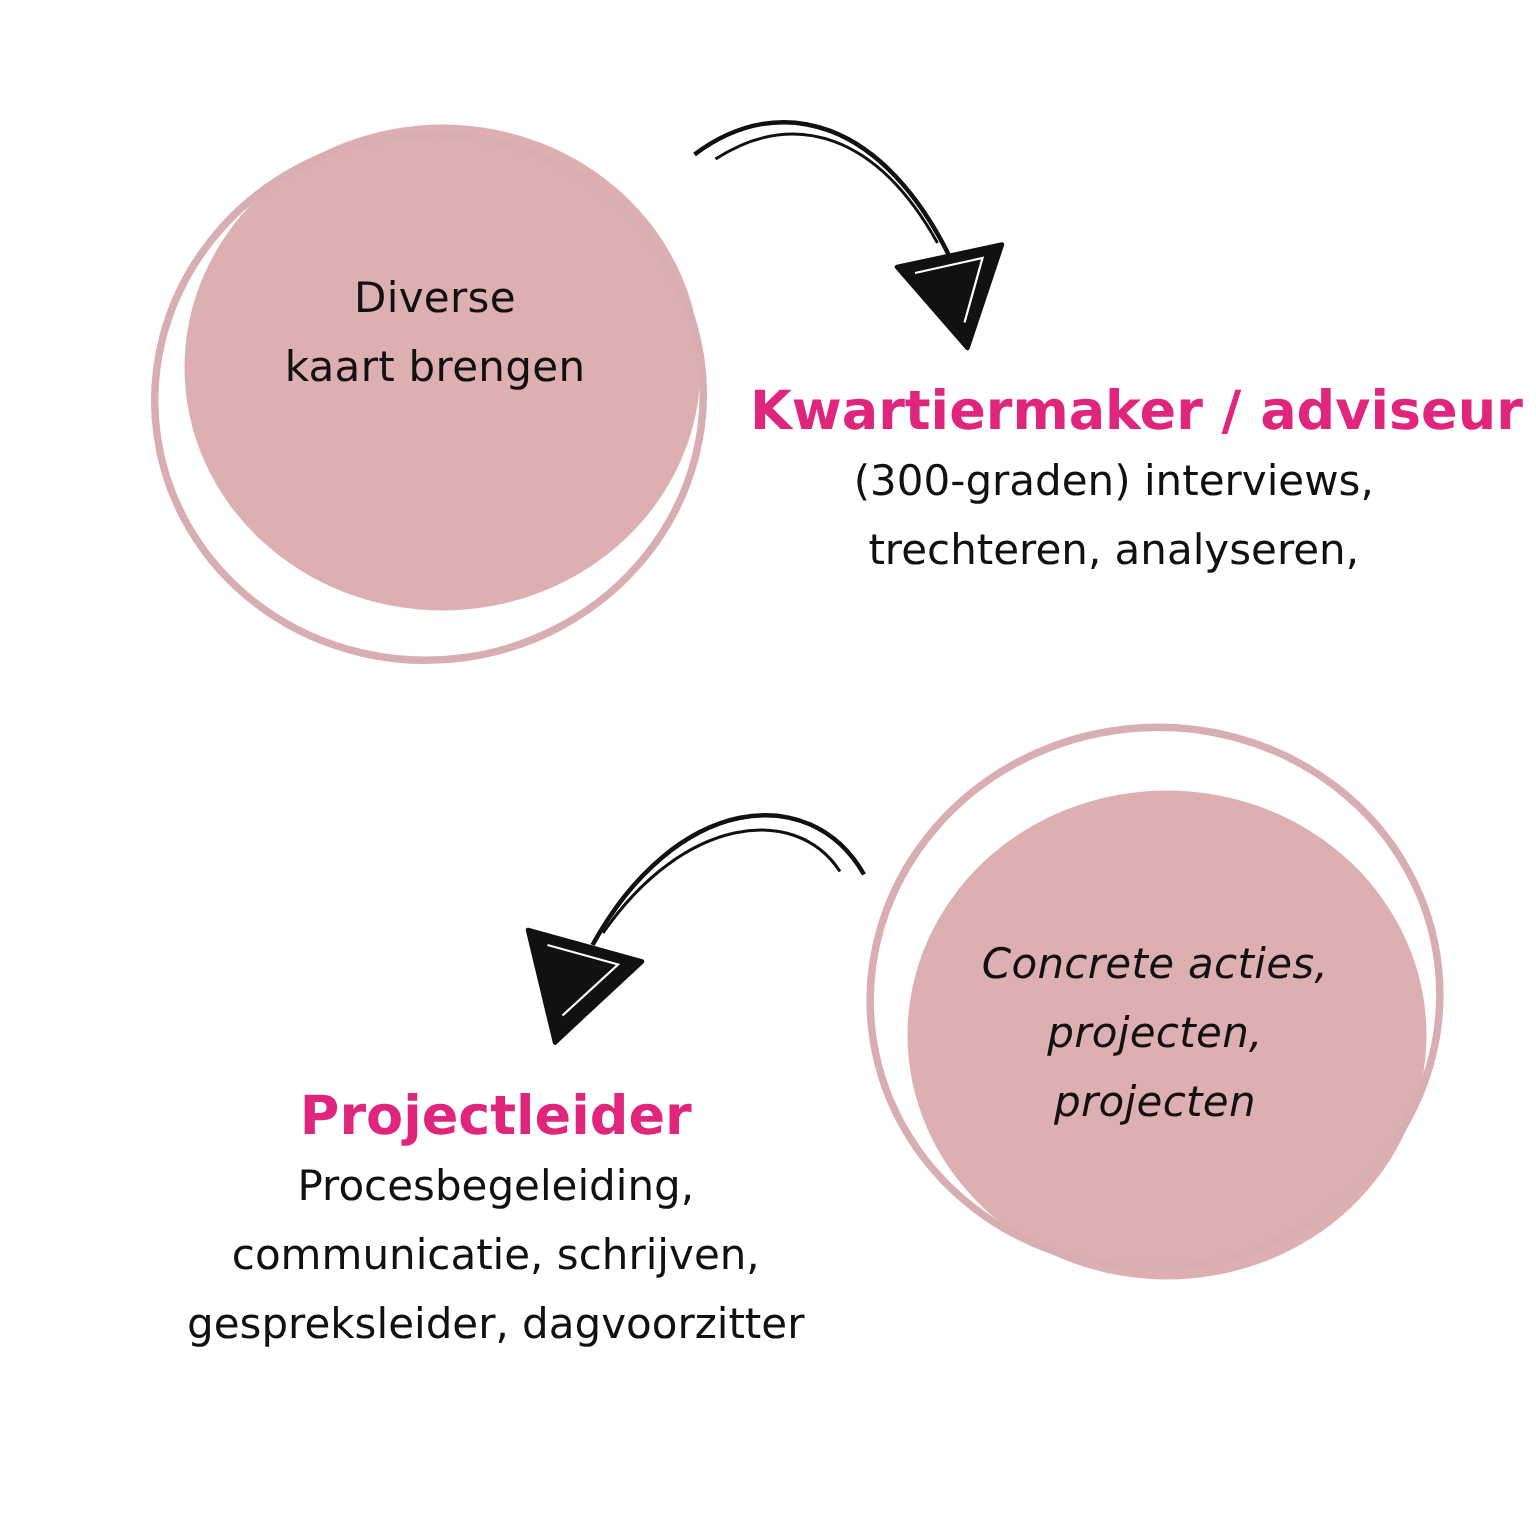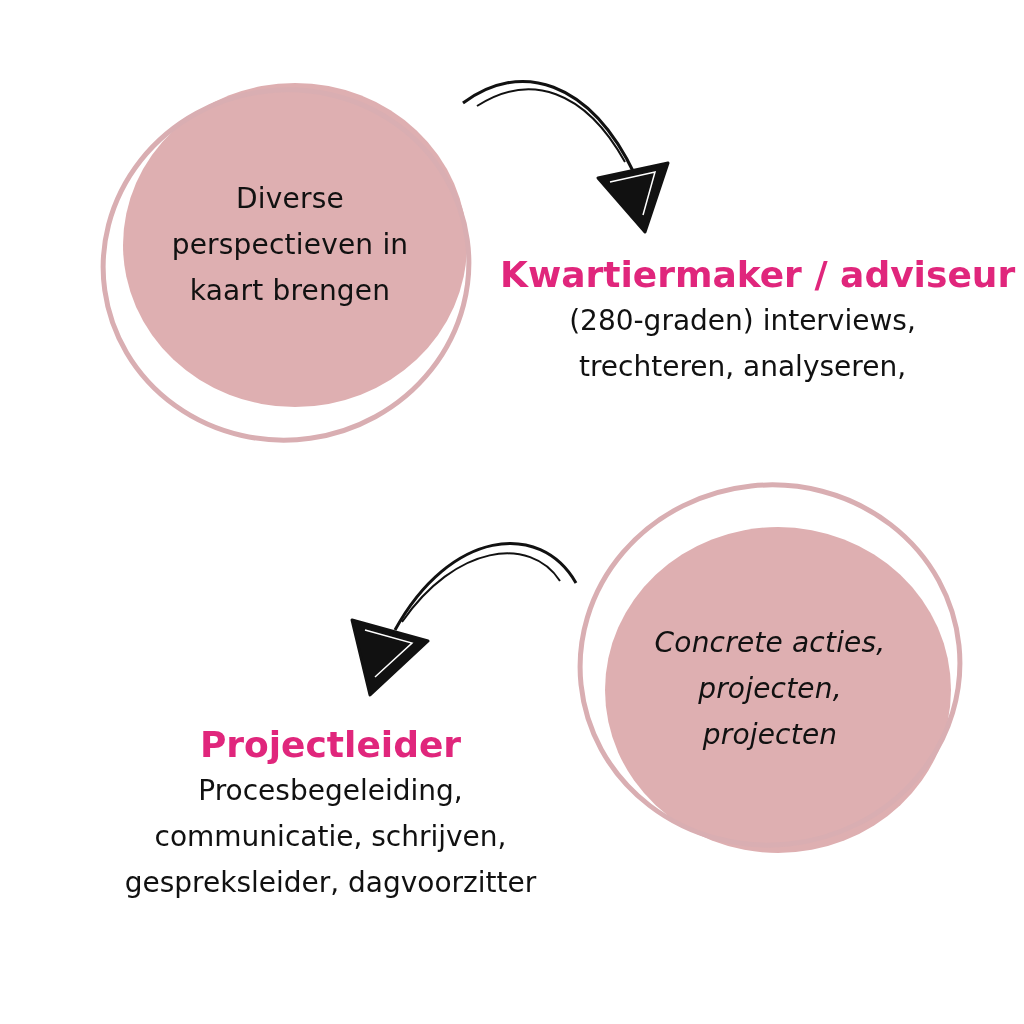--- a/index.html
+++ b/index.html
@@ -41,33 +41,32 @@
   <g class="arrow">
     <path d="M576 583 C 540 520, 450 530, 395 630" fill="none" stroke-width="3" stroke="#111111"></path>
     <path d="M560 581 C 530 535, 455 545, 402 622" fill="none" stroke-width="2" stroke="#111111"></path>
     <path d="M352 620 L 428 641 L 370 695 Z" stroke-width="3" stroke-linejoin="round" stroke="#111111" fill="#111111"></path>
     <path d="M365 630 L 412 643 L 375 677" fill="none" stroke="#ffffff" stroke-width="1.5"></path>
   </g>
 </svg>
 
 <div id="circle1-text" class="txt circle-text">
   <span class="line">Diverse</span>
-  <span class="line">perspectieven in</span>
   <span class="line">kaart brengen</span>
 </div>
 
 <div id="circle2-text" class="txt circle-text">
   <span class="line">Concrete acties,</span>
   <span class="line">projecten,</span>
   <span class="line">projecten</span>
 </div>
 
 <div id="role1" class="txt role-block">
   <span class="line role-title" style="color: rgb(224, 38, 124);">Kwartiermaker / adviseur</span>
-  <span class="line">(280-graden) interviews,</span>
+  <span class="line">(300-graden) interviews,</span>
   <span class="line">trechteren, analyseren,</span>
 </div>
 
 <div id="role2" class="txt role-block">
   <span class="line role-title" style="color: rgb(224, 38, 124);">Projectleider</span>
   <span class="line">Procesbegeleiding,</span>
   <span class="line">communicatie, schrijven,</span>
   <span class="line">gespreksleider, dagvoorzitter</span>
 </div>
 

